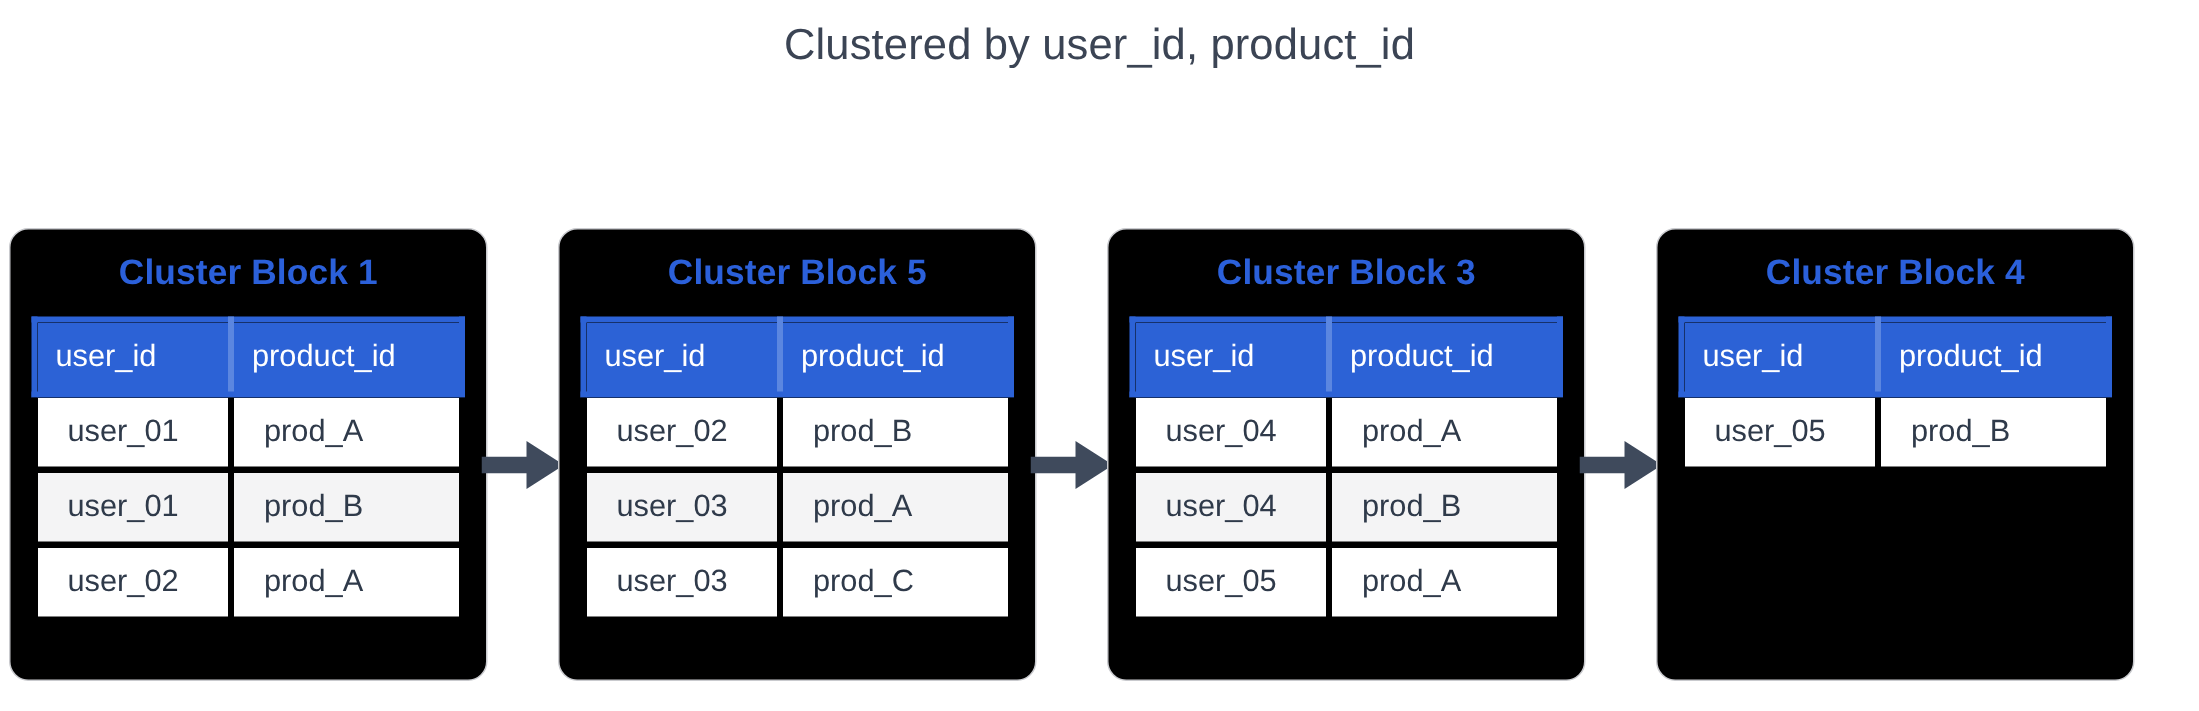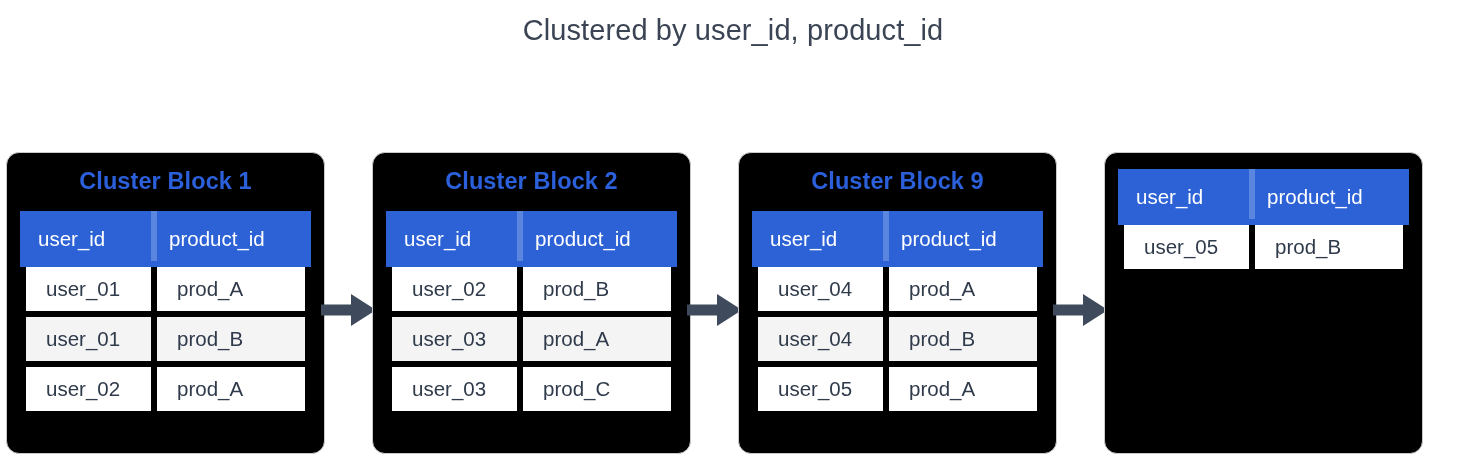--- a/index.html
+++ b/index.html
@@ -80,21 +80,21 @@
     font-size: 20.5px;
   }
 
   .cluster-table th,
   .cluster-table td {
     height: 50px;
     box-sizing: border-box;
     padding: 0 0 0 12px;
     text-align: left;
     vertical-align: middle;
-    border: 6px solid #000000;
+    border: 4px solid #000000;
     font-weight: normal;
     white-space: nowrap;
     overflow: hidden;
   }
 
   .cluster-table col.c-user { width: 131px; }
   .cluster-table col.c-prod { width: 154px; }
 
   .cluster-table thead th {
     background: #2c62d6;
@@ -172,21 +172,21 @@
       </table>
     </div>
 
     <div class="arrow-gap">
       <svg class="arrow-svg" viewBox="0 0 56 36">
         <path d="M0 12.5 H30 V2 L55 18 L30 34 V23.5 H0 Z" fill="#3f4a5c"></path>
       </svg>
     </div>
 
     <div class="cluster-card">
-      <div class="cluster-card-title">Cluster Block 2</div>
+      <div class="cluster-card-title">Cluster Block 5</div>
       <table class="cluster-table">
         <colgroup>
             <col class="c-user">
             <col class="c-prod">
           </colgroup>
         <thead>
           <tr>
             <th>user_id</th>
             <th>product_id</th>
           </tr>
@@ -208,21 +208,21 @@
       </table>
     </div>
 
     <div class="arrow-gap">
       <svg class="arrow-svg" viewBox="0 0 56 36">
         <path d="M0 12.5 H30 V2 L55 18 L30 34 V23.5 H0 Z" fill="#3f4a5c"></path>
       </svg>
     </div>
 
     <div class="cluster-card">
-      <div class="cluster-card-title">Cluster Block 9</div>
+      <div class="cluster-card-title">Cluster Block 3</div>
       <table class="cluster-table">
         <colgroup>
             <col class="c-user">
             <col class="c-prod">
           </colgroup>
         <thead>
           <tr>
             <th>user_id</th>
             <th>product_id</th>
           </tr>
@@ -244,20 +244,21 @@
       </table>
     </div>
 
     <div class="arrow-gap">
       <svg class="arrow-svg" viewBox="0 0 56 36">
         <path d="M0 12.5 H30 V2 L55 18 L30 34 V23.5 H0 Z" fill="#3f4a5c"></path>
       </svg>
     </div>
 
     <div class="cluster-card">
+      <div class="cluster-card-title">Cluster Block 4</div>
       <table class="cluster-table">
         <colgroup>
             <col class="c-user">
             <col class="c-prod">
           </colgroup>
         <thead>
           <tr>
             <th>user_id</th>
             <th>product_id</th>
           </tr>

